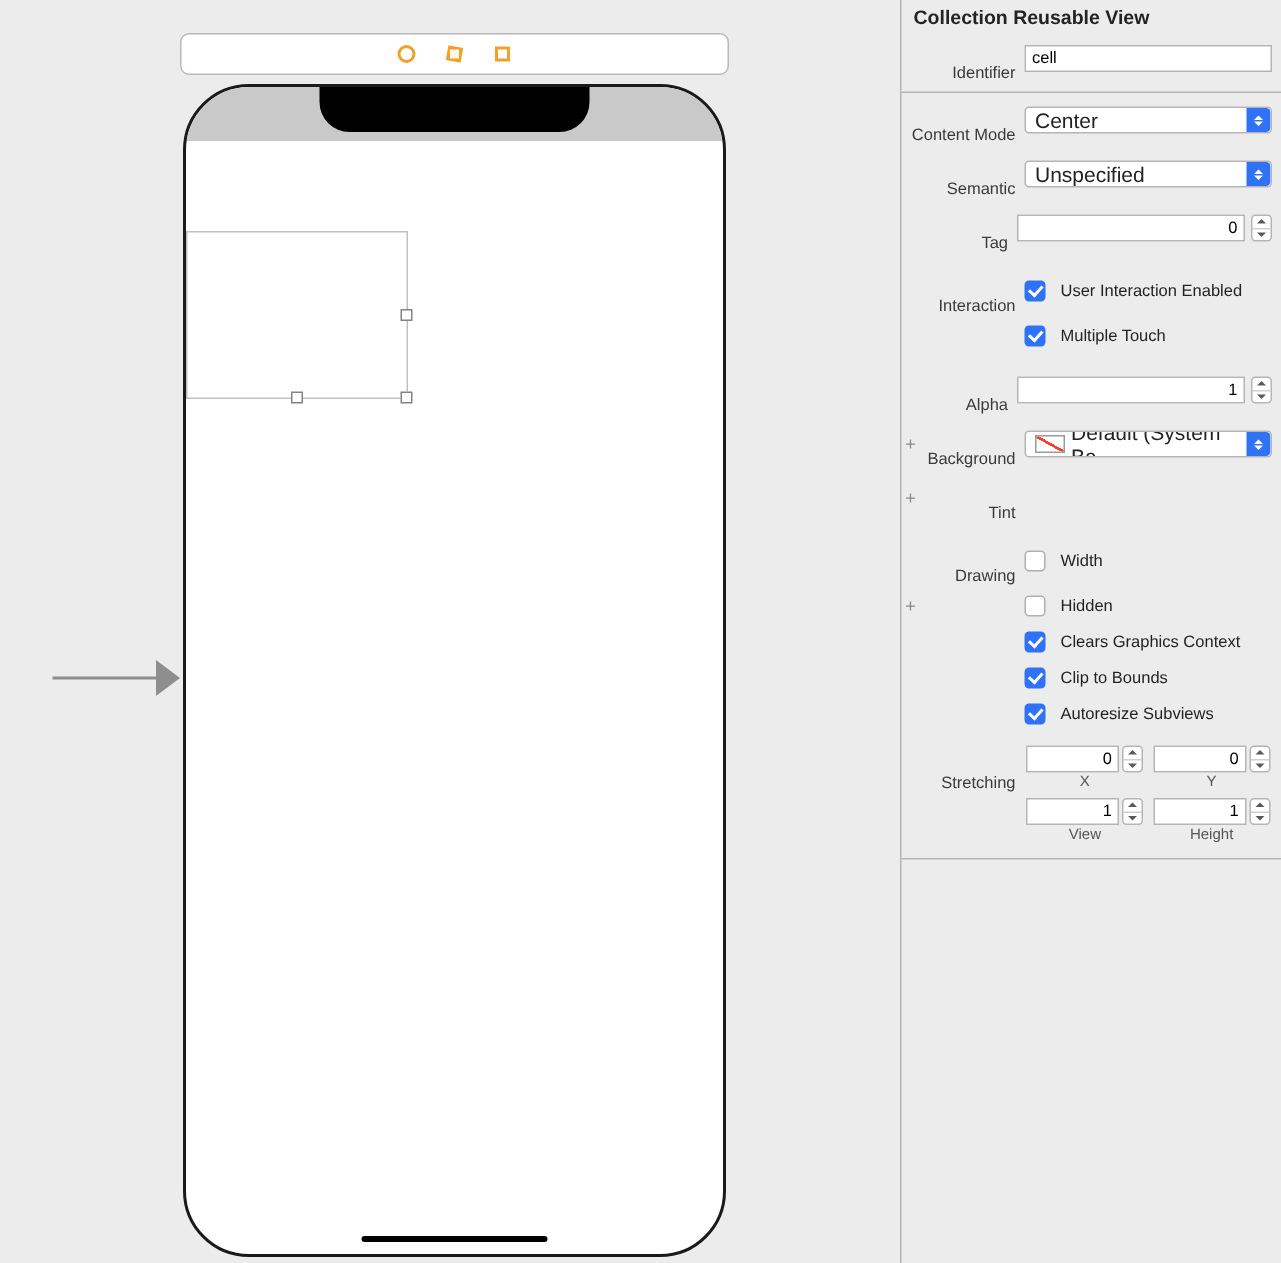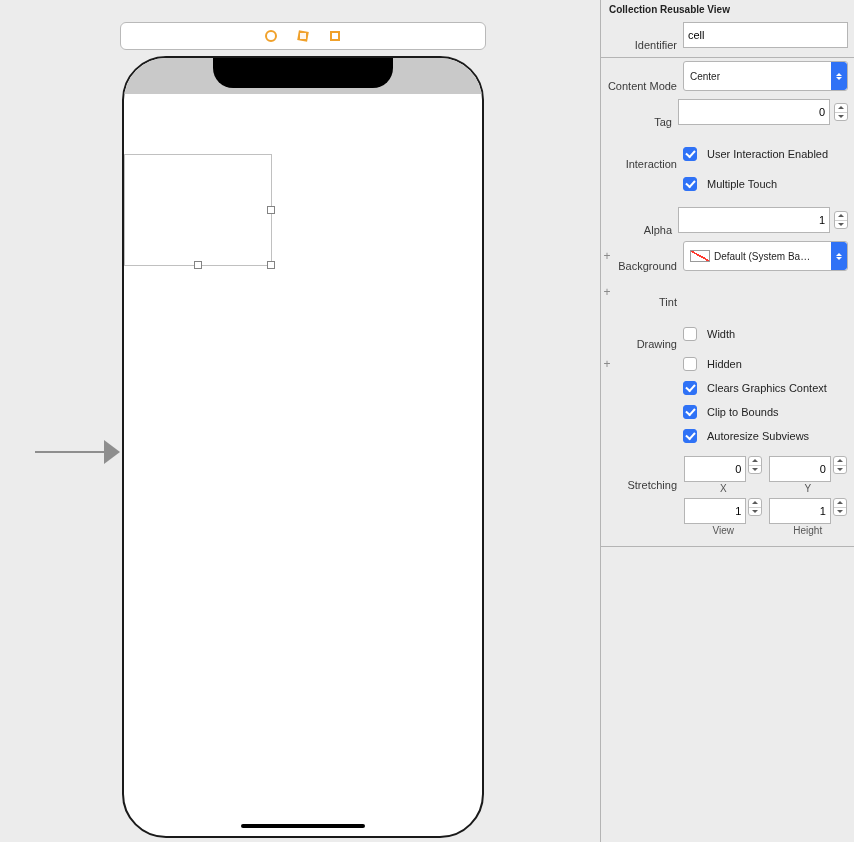--- a/index.html
+++ b/index.html
@@ -94,21 +94,21 @@
     width: 254px; height: 842px;
     background: #ececec;
     border-left: 1px solid #b4b4b4;
     overflow: hidden;
     font-size: 11px;
     color: #232323;
   }
   .section-title {
     font-weight: 700;
     padding: 4px 8px 2px 8px;
-    font-size: 10px;
+    font-size: 13px;
   }
   .sep { border-top:1px solid #b4b4b4; margin: 4px 0 0 0; }
   .row {
     display:flex;
     align-items:center;
     padding: 2px 6px 2px 0;
     min-height: 22px;
   }
   .row .label {
     width: 82px;
@@ -118,34 +118,34 @@
     color: #3a3a3a;
     margin-top: 20px;
   }
   .row .field { flex:1; display:flex; align-items:center; gap:4px;}
   .textin {
     flex:1;
     background:#fff;
     border:1px solid #b5b5b5;
     border-radius:0;
     height:18px;
-    padding: 12px 4px;
+    padding: 2px 4px;
     font-size:11px;
     font-family: inherit;
   }
   .textin.right { text-align:right; }
   .popup {
     flex:1;
     display:flex; align-items:center;
     background:#fff;
     border:1px solid #b5b5b5;
     border-radius:3px;
-    height:30px;
+    height:18px;
     padding: 0 0 0 6px;
-    font-size:10px;
+    font-size:14px;
     position:relative;
     overflow:hidden;
   }
   .popup .endcap {
     position:absolute; right:0; top:0; bottom:0; width:16px;
     background:#2f72f6;
     display:flex; flex-direction:column;
     align-items:center; justify-content:center;
     gap:1px;
     border-top-right-radius:3px; border-bottom-right-radius:3px;
@@ -254,20 +254,32 @@
       <div class="popup">
         <span>Center</span>
         <div class="endcap">
             <div class="tri-up"></div>
             <div class="tri-dn"></div>
           </div>
       </div>
     </div>
   </div>
 
+  <div class="row">
+    <div class="label">Semantic</div>
+    <div class="field">
+      <div class="popup">
+        <span>Unspecified</span>
+        <div class="endcap">
+            <div class="tri-up"></div>
+            <div class="tri-dn"></div>
+          </div>
+      </div>
+    </div>
+  </div>
 
   <div class="row">
     <div class="label">Tag</div>
     <div class="field">
       <input class="textin right" value="0" style="">
       <div class="stepper">
           <div class="up"></div>
           <div class="dn"></div>
         </div>
     </div>

